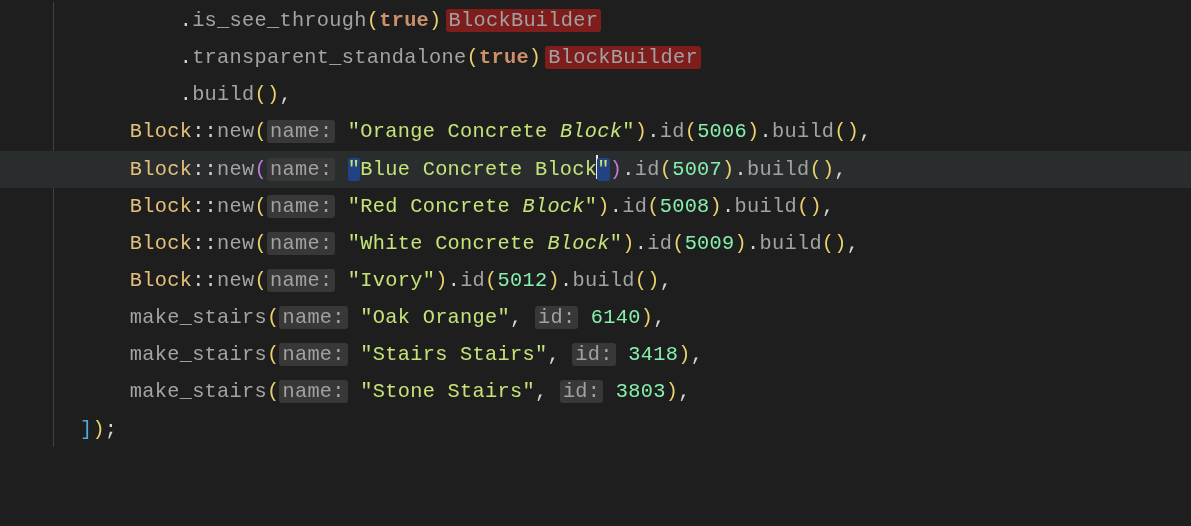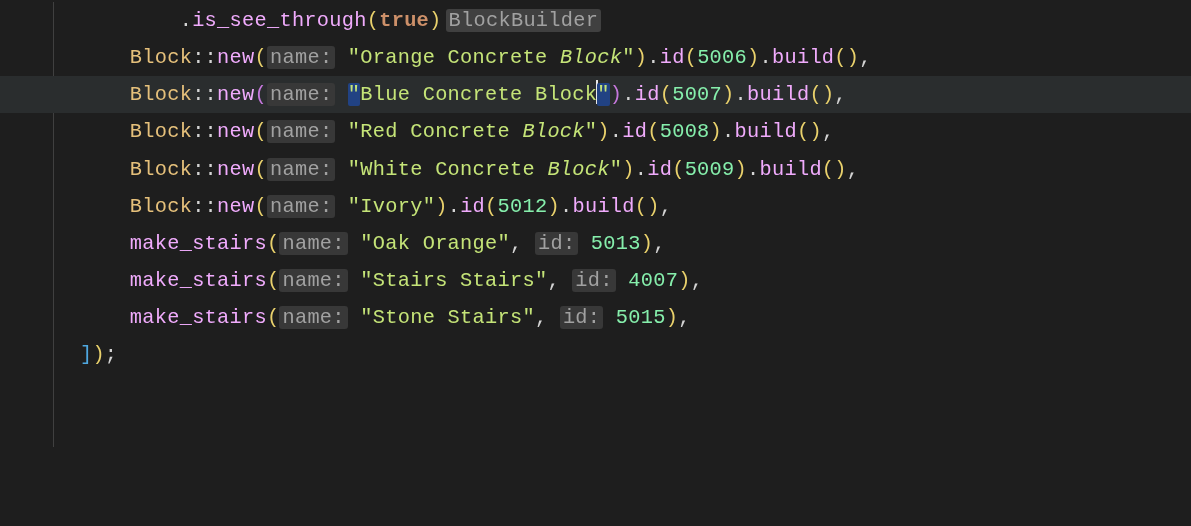--- a/index.html
+++ b/index.html
@@ -25,25 +25,25 @@
     left: 53px;
     top: 0;
     bottom: 0;
     border-left: 1px solid #404040;
     pointer-events: none;
   }
   .indent-guide-wrap { position: relative; }
   .t-paren-y { color: #e9d16c; }
   .t-paren-p { color: #c678dd; }
   .t-type    { color: #e5c07b; }
-  .t-fn      { color: #f0abfc; }
+  .t-fn      { color: #a3a3a3; }
   .t-bool    { color: #cd9069; font-weight: bold; }
   .t-hint {
     color: #a1a1a1;
-    background: #404040;
+    background: #7f1d1d;
     border-radius: 3px;
     padding: 0 3px;
     margin-left: 4px;
   }
   .t-hint-param {
     color: #a1a1a1;
     background: #383838;
     border-radius: 3px;
     padding: 0 3px;
   }
@@ -69,32 +69,34 @@
 <body>
 
 <div class="editor">
   <div class="indent-guide-wrap">
     <div class="indent-guide" style="height: 445px;"></div>
   </div>
 
   <div class="line">            .<span class="t-fn">is_see_through</span><span class="t-paren-y">(</span><span class="t-bool">true</span><span class="t-paren-y">)</span><span class="t-hint">BlockBuilder</span></div>
 
 
+  <div class="line">            .<span class="t-fn">transparent_standalone</span><span class="t-paren-y">(</span><span class="t-bool">true</span><span class="t-paren-y">)</span><span class="t-hint">BlockBuilder</span></div>
 
+  <div class="line">            .<span class="t-fn">build</span><span class="t-paren-y">(</span><span class="t-paren-y">)</span>,</div>
 
   <div class="line">        <span class="t-type">Block</span>::<span class="t-fn">new</span><span class="t-paren-y">(</span><span class="t-hint-param">name:</span> <span class="t-str">"<span>Orange Concrete </span><span class="t-hint-ital">Block</span>"</span><span class="t-paren-y">)</span>.<span class="t-fn">id</span><span class="t-paren-y">(</span><span class="t-num">5006</span><span class="t-paren-y">)</span>.<span class="t-fn">build</span><span class="t-paren-y">(</span><span class="t-paren-y">)</span>,</div>
 
   <div class="line highlighted">        <span class="t-type">Block</span>::<span class="t-fn">new</span><span class="t-paren-p">(</span><span class="t-hint-param">name:</span> <span class="t-str"><span class="sel-quote">"</span><span>Blue Concrete Block</span><span class="cursor"></span><span class="sel-quote">"</span></span><span class="t-paren-p">)</span>.<span class="t-fn">id</span><span class="t-paren-y">(</span><span class="t-num">5007</span><span class="t-paren-y">)</span>.<span class="t-fn">build</span><span class="t-paren-y">(</span><span class="t-paren-y">)</span>,</div>
 
   <div class="line">        <span class="t-type">Block</span>::<span class="t-fn">new</span><span class="t-paren-y">(</span><span class="t-hint-param">name:</span> <span class="t-str">"<span>Red Concrete </span><span class="t-hint-ital">Block</span>"</span><span class="t-paren-y">)</span>.<span class="t-fn">id</span><span class="t-paren-y">(</span><span class="t-num">5008</span><span class="t-paren-y">)</span>.<span class="t-fn">build</span><span class="t-paren-y">(</span><span class="t-paren-y">)</span>,</div>
 
   <div class="line">        <span class="t-type">Block</span>::<span class="t-fn">new</span><span class="t-paren-y">(</span><span class="t-hint-param">name:</span> <span class="t-str">"<span>White Concrete </span><span class="t-hint-ital">Block</span>"</span><span class="t-paren-y">)</span>.<span class="t-fn">id</span><span class="t-paren-y">(</span><span class="t-num">5009</span><span class="t-paren-y">)</span>.<span class="t-fn">build</span><span class="t-paren-y">(</span><span class="t-paren-y">)</span>,</div>
 
   <div class="line">        <span class="t-type">Block</span>::<span class="t-fn">new</span><span class="t-paren-y">(</span><span class="t-hint-param">name:</span> <span class="t-str">"<span>Ivory</span>"</span><span class="t-paren-y">)</span>.<span class="t-fn">id</span><span class="t-paren-y">(</span><span class="t-num">5012</span><span class="t-paren-y">)</span>.<span class="t-fn">build</span><span class="t-paren-y">(</span><span class="t-paren-y">)</span>,</div>
 
-  <div class="line">        <span class="t-fn">make_stairs</span><span class="t-paren-y">(</span><span class="t-hint-param">name:</span> <span class="t-str">"<span>Oak Orange</span>"</span>, <span class="t-hint-param">id:</span> <span class="t-num">5013</span><span class="t-paren-y">)</span>,</div>
+  <div class="line">        <span class="t-fn">make_stairs</span><span class="t-paren-y">(</span><span class="t-hint-param">name:</span> <span class="t-str">"<span>Oak Orange</span>"</span>, <span class="t-hint-param">id:</span> <span class="t-num">6140</span><span class="t-paren-y">)</span>,</div>
 
-  <div class="line">        <span class="t-fn">make_stairs</span><span class="t-paren-y">(</span><span class="t-hint-param">name:</span> <span class="t-str">"<span>Stairs Stairs</span>"</span>, <span class="t-hint-param">id:</span> <span class="t-num">4007</span><span class="t-paren-y">)</span>,</div>
+  <div class="line">        <span class="t-fn">make_stairs</span><span class="t-paren-y">(</span><span class="t-hint-param">name:</span> <span class="t-str">"<span>Stairs Stairs</span>"</span>, <span class="t-hint-param">id:</span> <span class="t-num">3418</span><span class="t-paren-y">)</span>,</div>
 
-  <div class="line">        <span class="t-fn">make_stairs</span><span class="t-paren-y">(</span><span class="t-hint-param">name:</span> <span class="t-str">"<span>Stone Stairs</span>"</span>, <span class="t-hint-param">id:</span> <span class="t-num">5015</span><span class="t-paren-y">)</span>,</div>
+  <div class="line">        <span class="t-fn">make_stairs</span><span class="t-paren-y">(</span><span class="t-hint-param">name:</span> <span class="t-str">"<span>Stone Stairs</span>"</span>, <span class="t-hint-param">id:</span> <span class="t-num">3803</span><span class="t-paren-y">)</span>,</div>
 
   <div class="line">    <span class="t-bracket-b">]</span><span class="t-paren-y">)</span>;</div>
 </div>
 
 </body></html>

